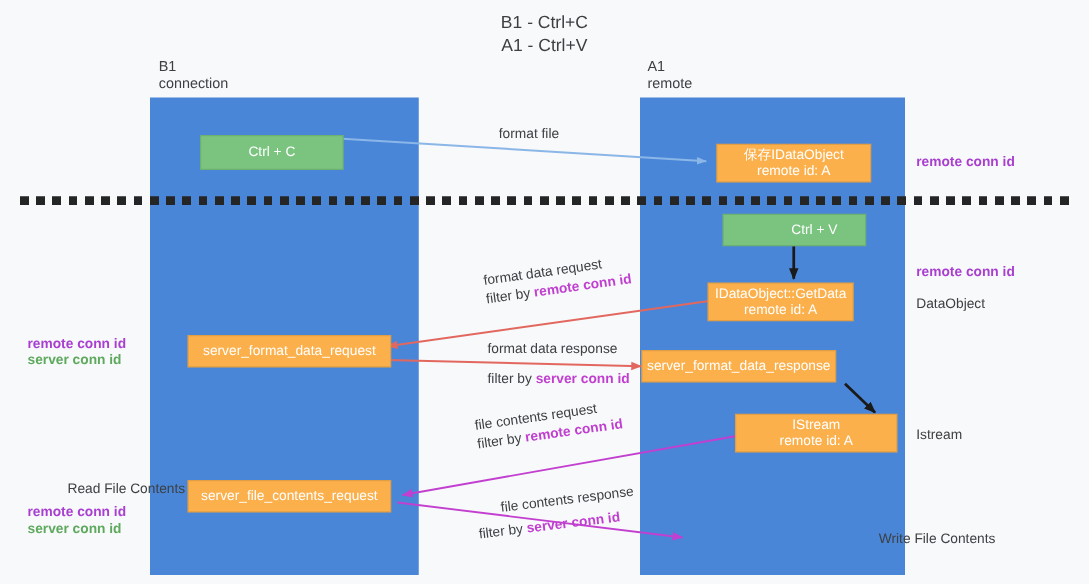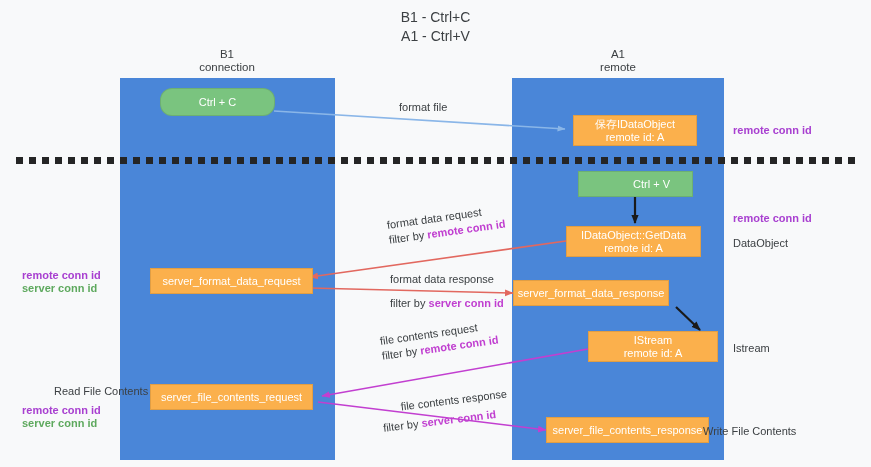--- a/index.html
+++ b/index.html
@@ -17,21 +17,20 @@
   }
   .lane {
     position: absolute;
     background: #4a86d8;
   }
   #lane-b1 { left: 120px; top: 78px; width: 215px; height: 382px; }
   #lane-a1 { left: 512px; top: 78px; width: 212px; height: 382px; }
 
   .col-header {
     position: absolute;
-    text-align: center;
     font-size: 11.5px;
     color: #3c4043;
     line-height: 13px;
     width: 200px;
   }
   #hdr-b1 { left: 127px; top: 48px; }
   #hdr-a1 { left: 518px; top: 48px; }
 
   #title {
     position: absolute;
@@ -145,34 +144,34 @@
 
     <path d="M676,307 L700,330" stroke="#1a1a1a" stroke-width="2.2" fill="none" marker-end="url(#ah-black)"></path>
 
     <path d="M588,349 L322,396" stroke="#c23fd0" stroke-width="1.5" fill="none" marker-end="url(#ah-magenta)"></path>
 
     <path d="M318,402 L546,430" stroke="#c23fd0" stroke-width="1.5" fill="none" marker-end="url(#ah-magenta)"></path>
   </svg>
 
   <div class="dashes"></div>
 
-  <div class="node green" style="left:160px; top:88px; width:115px; height:28px;border-radius:12px;">
+  <div class="node green" style="left:160px; top:108px; width:115px; height:28px;">
     <span>Ctrl + C</span>
   </div>
 
   <div class="node orange" style="left:573px; top:115px; width:124px; height:31px;">
     <span>保存IDataObject</span>
     <span>remote id: A</span>
   </div>
 
   <div class="node green" style="left:578px; top:171px; width:115px; height:26px;padding-left:32px;">
     <span>Ctrl + V</span>
   </div>
 
-  <div class="node orange" style="left:566px; top:226px; width:135px; height:31px;">
+  <div class="node orange" style="left:566px; top:226px; width:117px; height:31px;">
     <span>IDataObject::GetData</span>
     <span>remote id: A</span>
   </div>
 
   <div class="node orange" style="left:150px; top:268px; width:163px; height:26px;">
     <span>server_format_data_request</span>
   </div>
 
   <div class="node orange" style="left:513px; top:280px; width:156px; height:26px;">
     <span>server_format_data_response</span>
@@ -180,23 +179,20 @@
 
   <div class="node orange" style="left:588px; top:331px; width:130px; height:31px;">
     <span>IStream</span>
     <span>remote id: A</span>
   </div>
 
   <div class="node orange" style="left:150px; top:384px; width:163px; height:26px;">
     <span>server_file_contents_request</span>
   </div>
 
-  <div class="node orange" style="left:546px; top:417px; width:163px; height:26px;">
-    <span>server_file_contents_response</span>
-  </div>
 
   <div class="edge-label" style="left:399px; top:100px;">
     <span>format file</span>
   </div>
 
   <div class="edge-label" style="left:386px; top:218px; transform: rotate(-8deg); transform-origin: left top;">
     <div>format data request</div>
     <div><span>filter by </span><span class="purple">remote conn id</span></div>
   </div>
 

